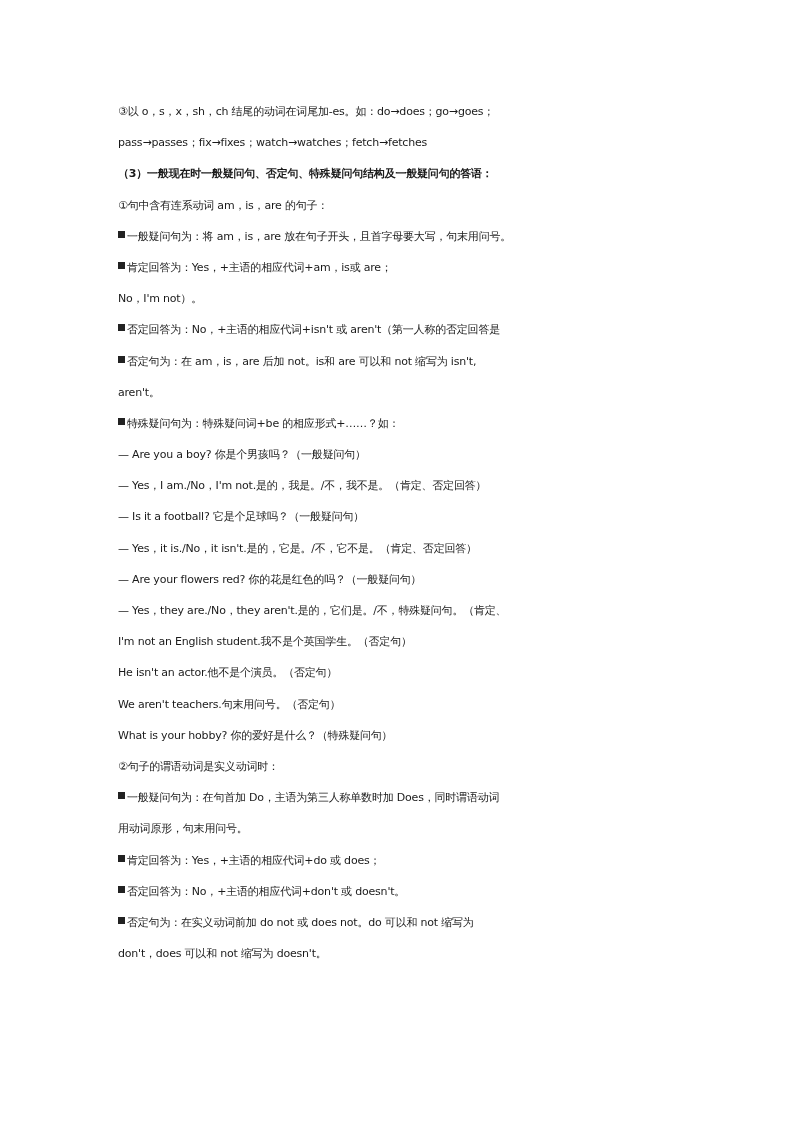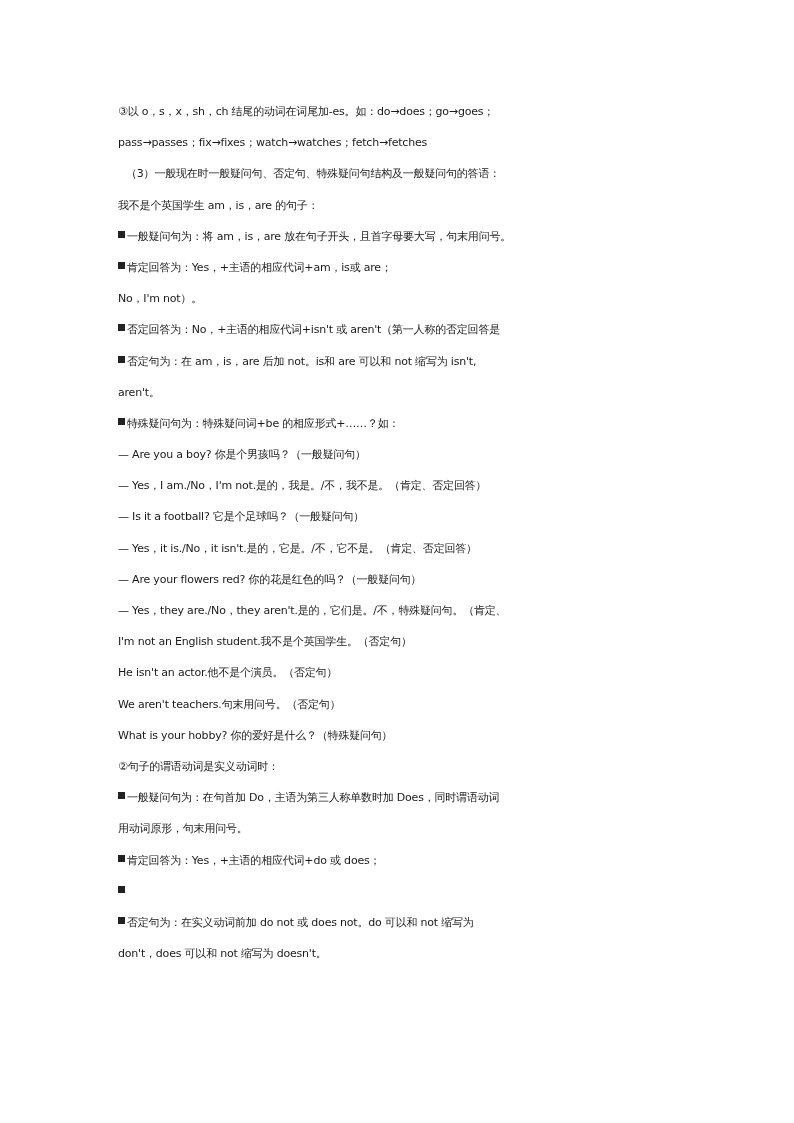--- a/index.html
+++ b/index.html
@@ -22,39 +22,40 @@
     width: 570px;
   }
   .line {
     font-size: 11px;
     line-height: 31.2px;
     height: 31.2px;
     white-space: nowrap;
     letter-spacing: -0.2px;
   }
   .line.indent-paren {
-    margin-left: 8px;
+    margin-left: 0px;
+    font-weight: bold;
   }
   .bullet {
     display: inline-block;
     width: 7px;
     height: 7px;
     background: #222;
     margin-right: 2px;
     vertical-align: 2px;
   }
 </style>
 </head>
 <body>
 
 <div class="page">
   <div class="line"><span>③以 o，s，x，sh，ch 结尾的动词在词尾加-es。如：do→does；go→goes；</span></div>
   <div class="line"><span>pass→passes；fix→fixes；watch→watches；fetch→fetches</span></div>
   <div class="line indent-paren"><span>（3）一般现在时一般疑问句、否定句、特殊疑问句结构及一般疑问句的答语：</span></div>
-  <div class="line"><span>我不是个英国学生 am，is，are 的句子：</span></div>
+  <div class="line"><span>①句中含有连系动词 am，is，are 的句子：</span></div>
   <div class="line"><span class="bullet"></span><span>一般疑问句为：将 am，is，are 放在句子开头，且首字母要大写，句末用问号。</span></div>
   <div class="line"><span class="bullet"></span><span>肯定回答为：Yes，+主语的相应代词+am，is或 are；</span></div>
   <div class="line"><span>No，I'm not）。</span></div>
   <div class="line"><span class="bullet"></span><span>否定回答为：No，+主语的相应代词+isn't 或 aren't（第一人称的否定回答是</span></div>
   <div class="line"><span class="bullet"></span><span>否定句为：在 am，is，are 后加 not。is和 are 可以和 not 缩写为 isn't,</span></div>
   <div class="line"><span>aren't。</span></div>
   <div class="line"><span class="bullet"></span><span>特殊疑问句为：特殊疑问词+be 的相应形式+……？如：</span></div>
   <div class="line"><span>— Are you a boy? 你是个男孩吗？（一般疑问句）</span></div>
   <div class="line"><span>— Yes，I am./No，I'm not.是的，我是。/不，我不是。（肯定、否定回答）</span></div>
   <div class="line"><span>— Is it a football? 它是个足球吗？（一般疑问句）</span></div>
@@ -62,16 +63,16 @@
   <div class="line"><span>— Are your flowers red? 你的花是红色的吗？（一般疑问句）</span></div>
   <div class="line"><span>— Yes，they are./No，they aren't.是的，它们是。/不，特殊疑问句。（肯定、</span></div>
   <div class="line"><span>I'm not an English student.我不是个英国学生。（否定句）</span></div>
   <div class="line"><span>He isn't an actor.他不是个演员。（否定句）</span></div>
   <div class="line"><span>We aren't teachers.句末用问号。（否定句）</span></div>
   <div class="line"><span>What is your hobby? 你的爱好是什么？（特殊疑问句）</span></div>
   <div class="line"><span>②句子的谓语动词是实义动词时：</span></div>
   <div class="line"><span class="bullet"></span><span>一般疑问句为：在句首加 Do，主语为第三人称单数时加 Does，同时谓语动词</span></div>
   <div class="line"><span>用动词原形，句末用问号。</span></div>
   <div class="line"><span class="bullet"></span><span>肯定回答为：Yes，+主语的相应代词+do 或 does；</span></div>
-  <div class="line"><span class="bullet"></span></div>
+  <div class="line"><span class="bullet"></span><span>否定回答为：No，+主语的相应代词+don't 或 doesn't。</span></div>
   <div class="line"><span class="bullet"></span><span>否定句为：在实义动词前加 do not 或 does not。do 可以和 not 缩写为</span></div>
   <div class="line"><span>don't，does 可以和 not 缩写为 doesn't。</span></div>
 </div>
 
 </body></html>

